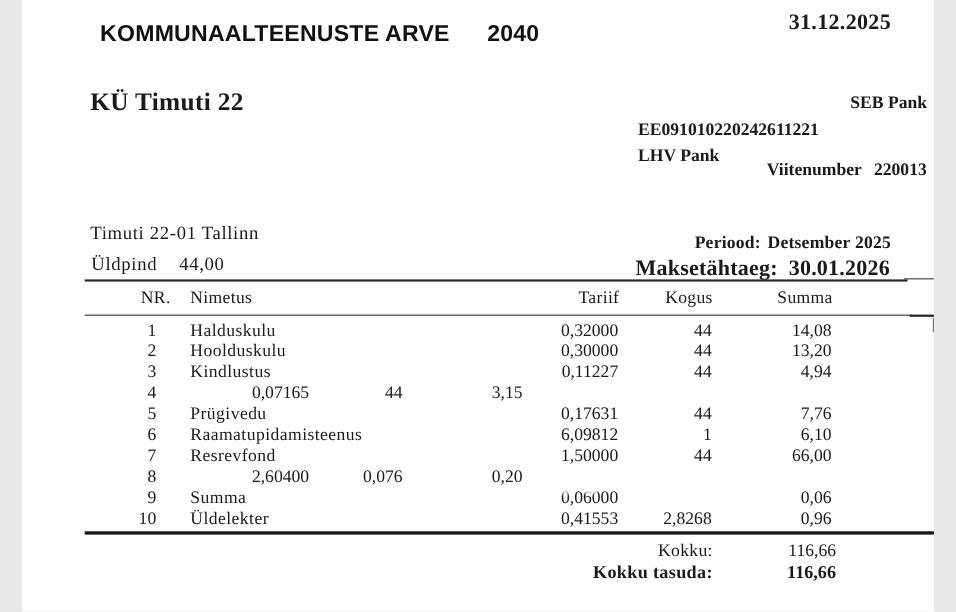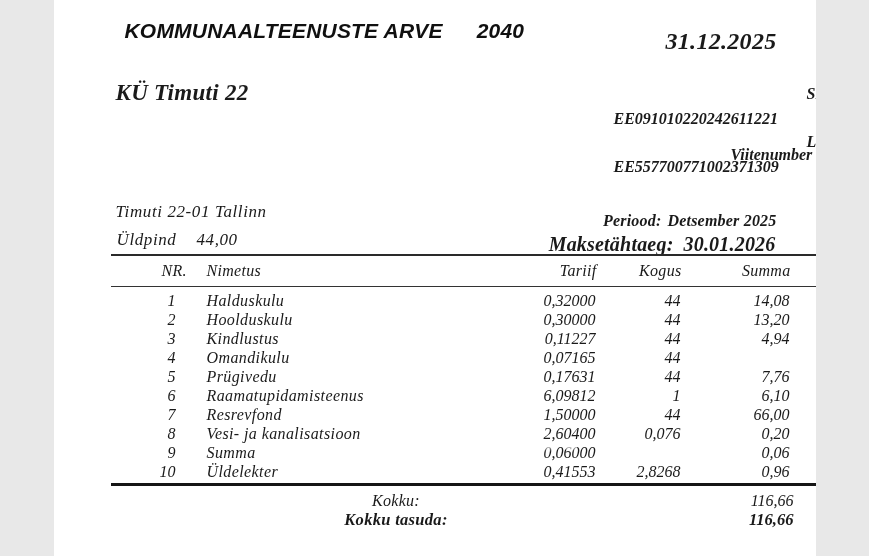--- a/index.html
+++ b/index.html
@@ -1,31 +1,30 @@
 <!DOCTYPE html>
 <html><head>
 <meta charset="utf-8">
 <style>
   html,body { margin:0; padding:0; background:#e8e8e8; }
   .page {
-    position:relative; width:762px; height:556px; background:#ffffff;
+    position:relative; width:829px; height:556px; background:#ffffff;
     font-family:"Liberation Serif", serif; color:#1a1a1a; overflow:hidden;
     margin:0 auto;
-    font-style:italic;
   }
   
   .doc-title {
     position:absolute; left:71px; top:19px;
     font-family:"Liberation Sans", sans-serif; font-weight:bold;
     font-size:21px; letter-spacing:0.2px; color:#101010; white-space:nowrap;
   }
   .doc-title .inv-no { margin-left:34px; }
   .doc-date {
-    position:absolute; top:28px; right:39px;
-    font-weight:bold; font-size:24px; letter-spacing:0.3px;
+    position:absolute; top:9px; right:39px;
+    font-weight:bold; font-size:20px; letter-spacing:0.3px;
   }
   .payer {
     position:absolute; left:62px; top:80px;
     font-weight:bold; font-size:23px; letter-spacing:0.3px;
   }
   .bank-block {
     position:absolute; left:560px; top:82px;
     font-weight:bold; font-size:16px; line-height:23px;
   }
   .bank-row { display:flex; white-space:nowrap; }
@@ -88,42 +87,41 @@
   }
   .smudged::before { left:80px;  width:18px; }
   .smudged::after  { left:109px; width:11px; }
   
   .total-row {
     position:absolute; left:57px; width:780px; display:flex;
     height:20px; line-height:20px; font-size:16px; white-space:nowrap;
   }
   .total-row-1 { top:491px; }
   .total-row-2 { top:510px; font-weight:bold; font-size:16.5px; }
-  .total-label { width:571px; text-align:center; letter-spacing:0.3px; }
+  .total-label { width:571px; text-align:right; letter-spacing:0.3px; }
   .total-value { width:112px; text-align:right; }
 </style>
 </head>
 <body>
 
 <div class="page">
 
   <div class="doc-title">
     <span>KOMMUNAALTEENUSTE ARVE</span><span class="inv-no">2040</span>
   </div>
   <div class="doc-date">31.12.2025</div>
 
   <div class="payer">KÜ Timuti 22</div>
 
   <div class="bank-block">
     <div class="bank-row">
       <span class="iban">EE091010220242611221</span>
       <span class="bank">SEB Pank</span>
     </div>
     <div class="bank-row">
-      <span class="iban">EE557700771002371309</span>
       <span class="bank">LHV Pank</span>
     </div>
   </div>
 
   <div class="ref-line">
     <span>Viitenumber</span><span class="ref-value">220013</span>
   </div>
 
   <div class="address">Timuti 22-01 Tallinn</div>
   <div class="area-line">
@@ -168,23 +166,23 @@
     </div>
     <div class="t-row">
       <span class="c-nr">3</span>
       <span class="c-name">Kindlustus</span>
       <span class="c-tariff">0,11227</span>
       <span class="c-qty">44</span>
       <span class="c-sum">4,94</span>
     </div>
     <div class="t-row">
       <span class="c-nr">4</span>
-      <span class="c-name">Omandikulu</span>
       <span class="c-tariff">0,07165</span>
       <span class="c-qty">44</span>
+      <span class="c-sum">3,15</span>
     </div>
     <div class="t-row">
       <span class="c-nr">5</span>
       <span class="c-name">Prügivedu</span>
       <span class="c-tariff">0,17631</span>
       <span class="c-qty">44</span>
       <span class="c-sum">7,76</span>
     </div>
     <div class="t-row">
       <span class="c-nr">6</span>
@@ -195,21 +193,20 @@
     </div>
     <div class="t-row">
       <span class="c-nr">7</span>
       <span class="c-name">Resrevfond</span>
       <span class="c-tariff">1,50000</span>
       <span class="c-qty">44</span>
       <span class="c-sum">66,00</span>
     </div>
     <div class="t-row">
       <span class="c-nr">8</span>
-      <span class="c-name">Vesi- ja kanalisatsioon</span>
       <span class="c-tariff">2,60400</span>
       <span class="c-qty">0,076</span>
       <span class="c-sum">0,20</span>
     </div>
     <div class="t-row">
       <span class="c-nr">9</span>
       <span class="c-name">Summa</span>
       <span class="c-tariff smudged">0,06000</span>
       <span class="c-qty"></span>
       <span class="c-sum">0,06</span>

